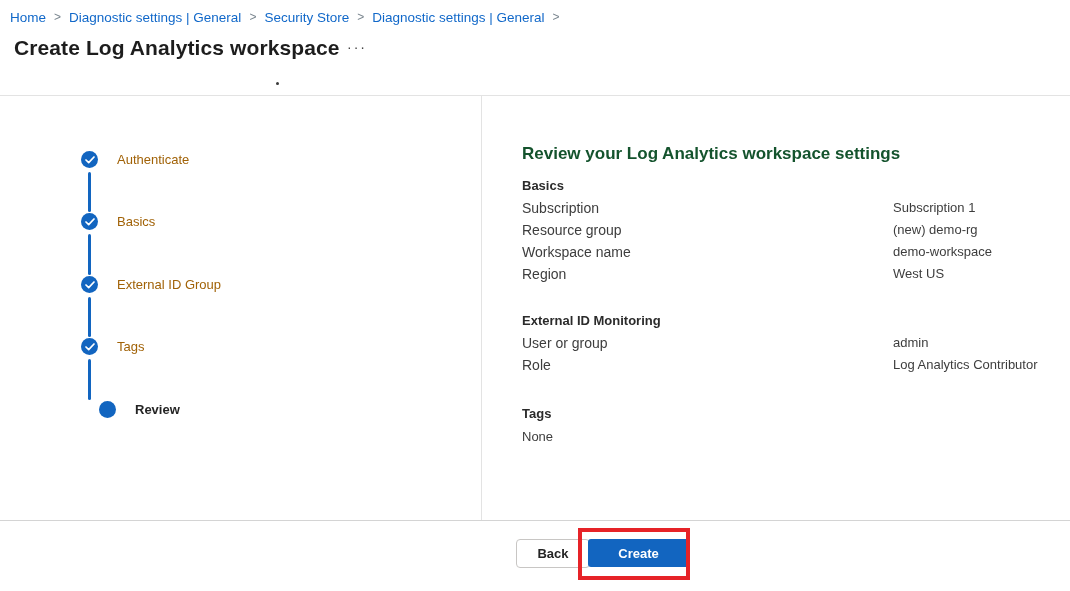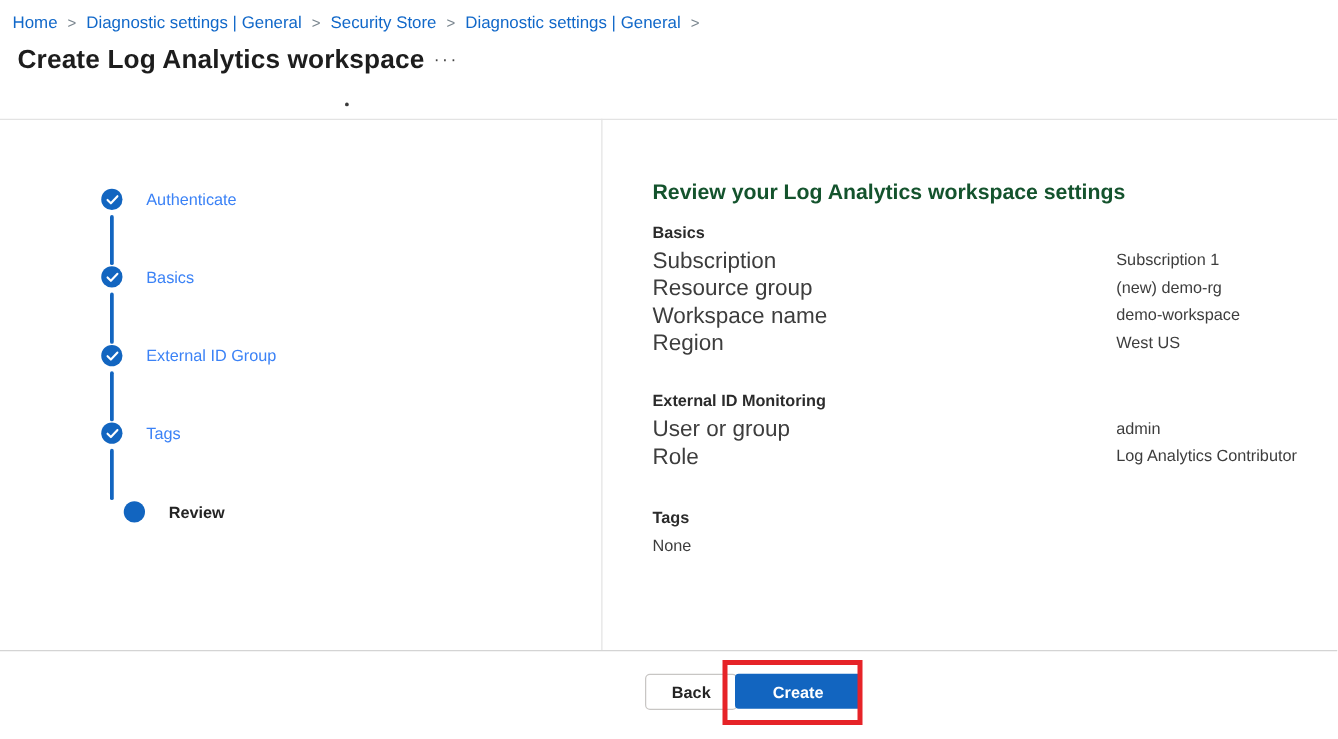--- a/index.html
+++ b/index.html
@@ -7,21 +7,21 @@
   body {
     position: relative;
     font-family: "Liberation Sans", "DejaVu Sans", sans-serif;
     color: #3d3d3d;
     overflow: hidden;
   }
 
   
   .breadcrumb {
     position: absolute; left: 10px; top: 10px;
-    display: flex; align-items: center; gap: 7px;
+    display: flex; gap: 7px;
     font-size: 13.5px; white-space: nowrap;
   }
   .crumb { color: #1168c9; text-decoration: none; cursor: pointer; }
   .crumb-sep { color: #7a868f; font-size: 12px; padding: 0 1px; }
 
   
   .page-title {
     position: absolute; left: 14px; top: 36px;
     font-size: 21px; font-weight: 700; color: #1d1d1d;
     letter-spacing: 0.1px;
@@ -51,41 +51,41 @@
   }
 
   
   .step { position: absolute; display: flex; align-items: center; cursor: pointer; }
   .step-circle {
     width: 17px; height: 17px; border-radius: 50%;
     background: #1265c0; flex: 0 0 17px;
     display: flex; align-items: center; justify-content: center;
   }
   .step-circle svg { display: block; }
-  .step-label { margin-left: 19px; font-size: 13px; color: #3b82f6; }
+  .step-label { margin-left: 19px; font-size: 13px; color: #a16207; }
   .step.current .step-label { font-weight: 700; color: #242424; }
   .connector {
     position: absolute; left: 88px; width: 2.5px; background: #1265c0;
     border-radius: 2px;
   }
 
   
   .review-panel { position: absolute; left: 522px; top: 142px; width: 535px; }
   .review-heading {
     font-size: 17px; font-weight: 700; color: #14532d; line-height: 24px;
   }
   .section-title {
     font-size: 13px; font-weight: 700; color: #2b2b2b; line-height: 16px;
   }
   .sec-basics { margin-top: 12px; }
   .sec-extid  { margin-top: 31px; }
   .sec-tags   { margin-top: 33px; }
   .review-row { display: flex; height: 22px; align-items: flex-end; }
   .review-row:first-of-type { margin-top: 2px; }
-  .row-label { width: 371px; font-size: 18px; color: #3d3d3d; line-height: 16px; margin-top: 40px; }
+  .row-label { width: 371px; font-size: 14px; color: #3d3d3d; line-height: 16px; margin-top: 40px; }
   .row-value { font-size: 13px; color: #3d3d3d; line-height: 16px; }
   .tags-none { margin-top: 7px; font-size: 13px; color: #3d3d3d; }
 
   
   .btn-back {
     position: absolute; left: 492px; top: 539px; width: 74px; height: 29px;
     background: #ffffff; border: 1px solid #c8c6c4; border-radius: 4px;
     font-family: inherit; font-size: 13px; font-weight: 700; color: #242424;
     cursor: pointer;
     margin-left: 24px;

